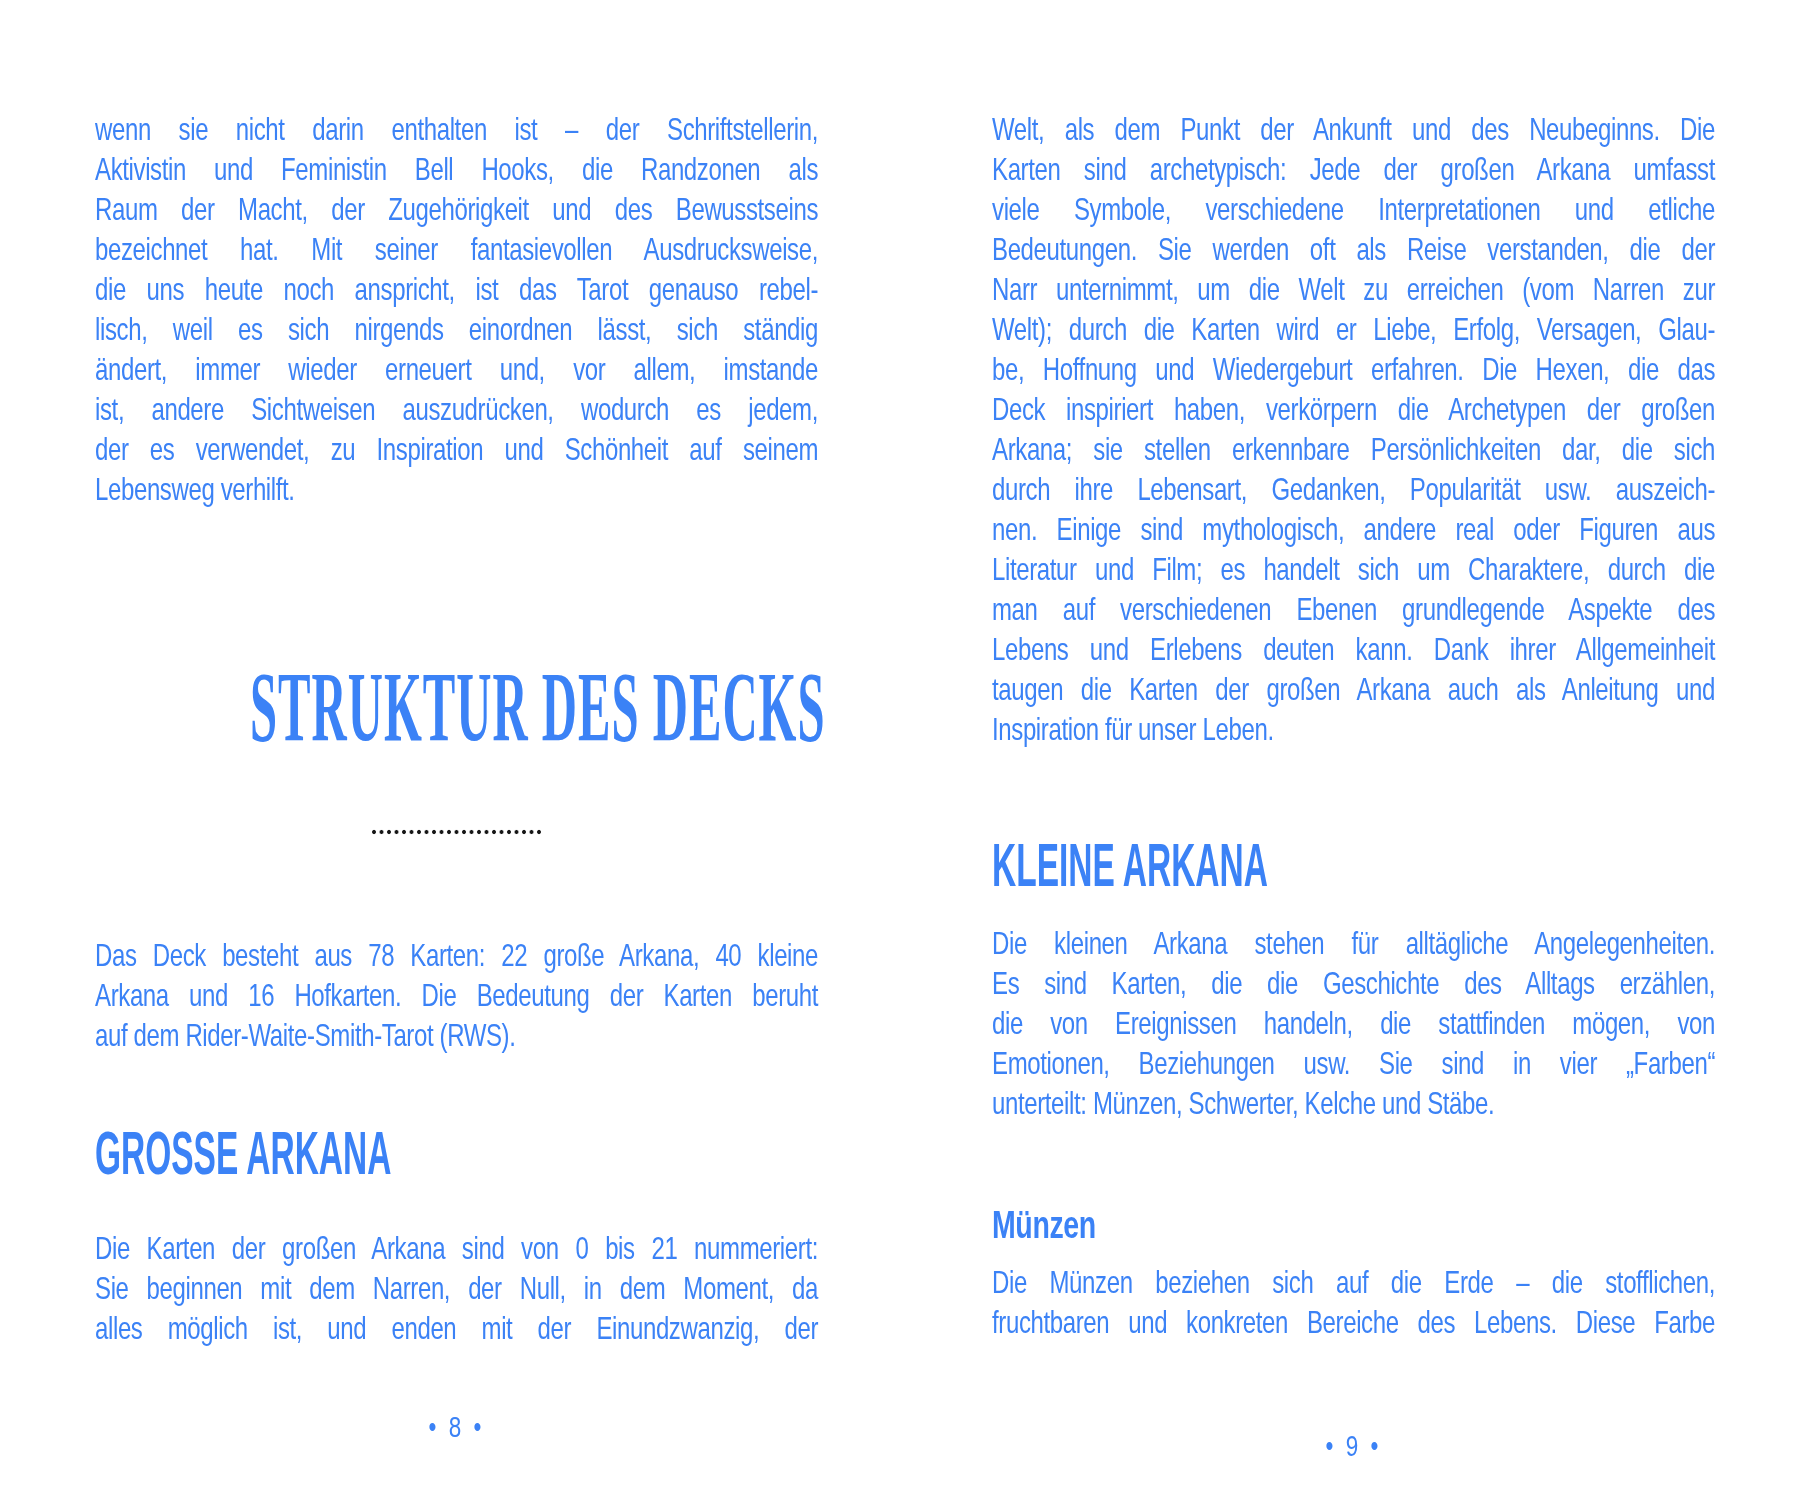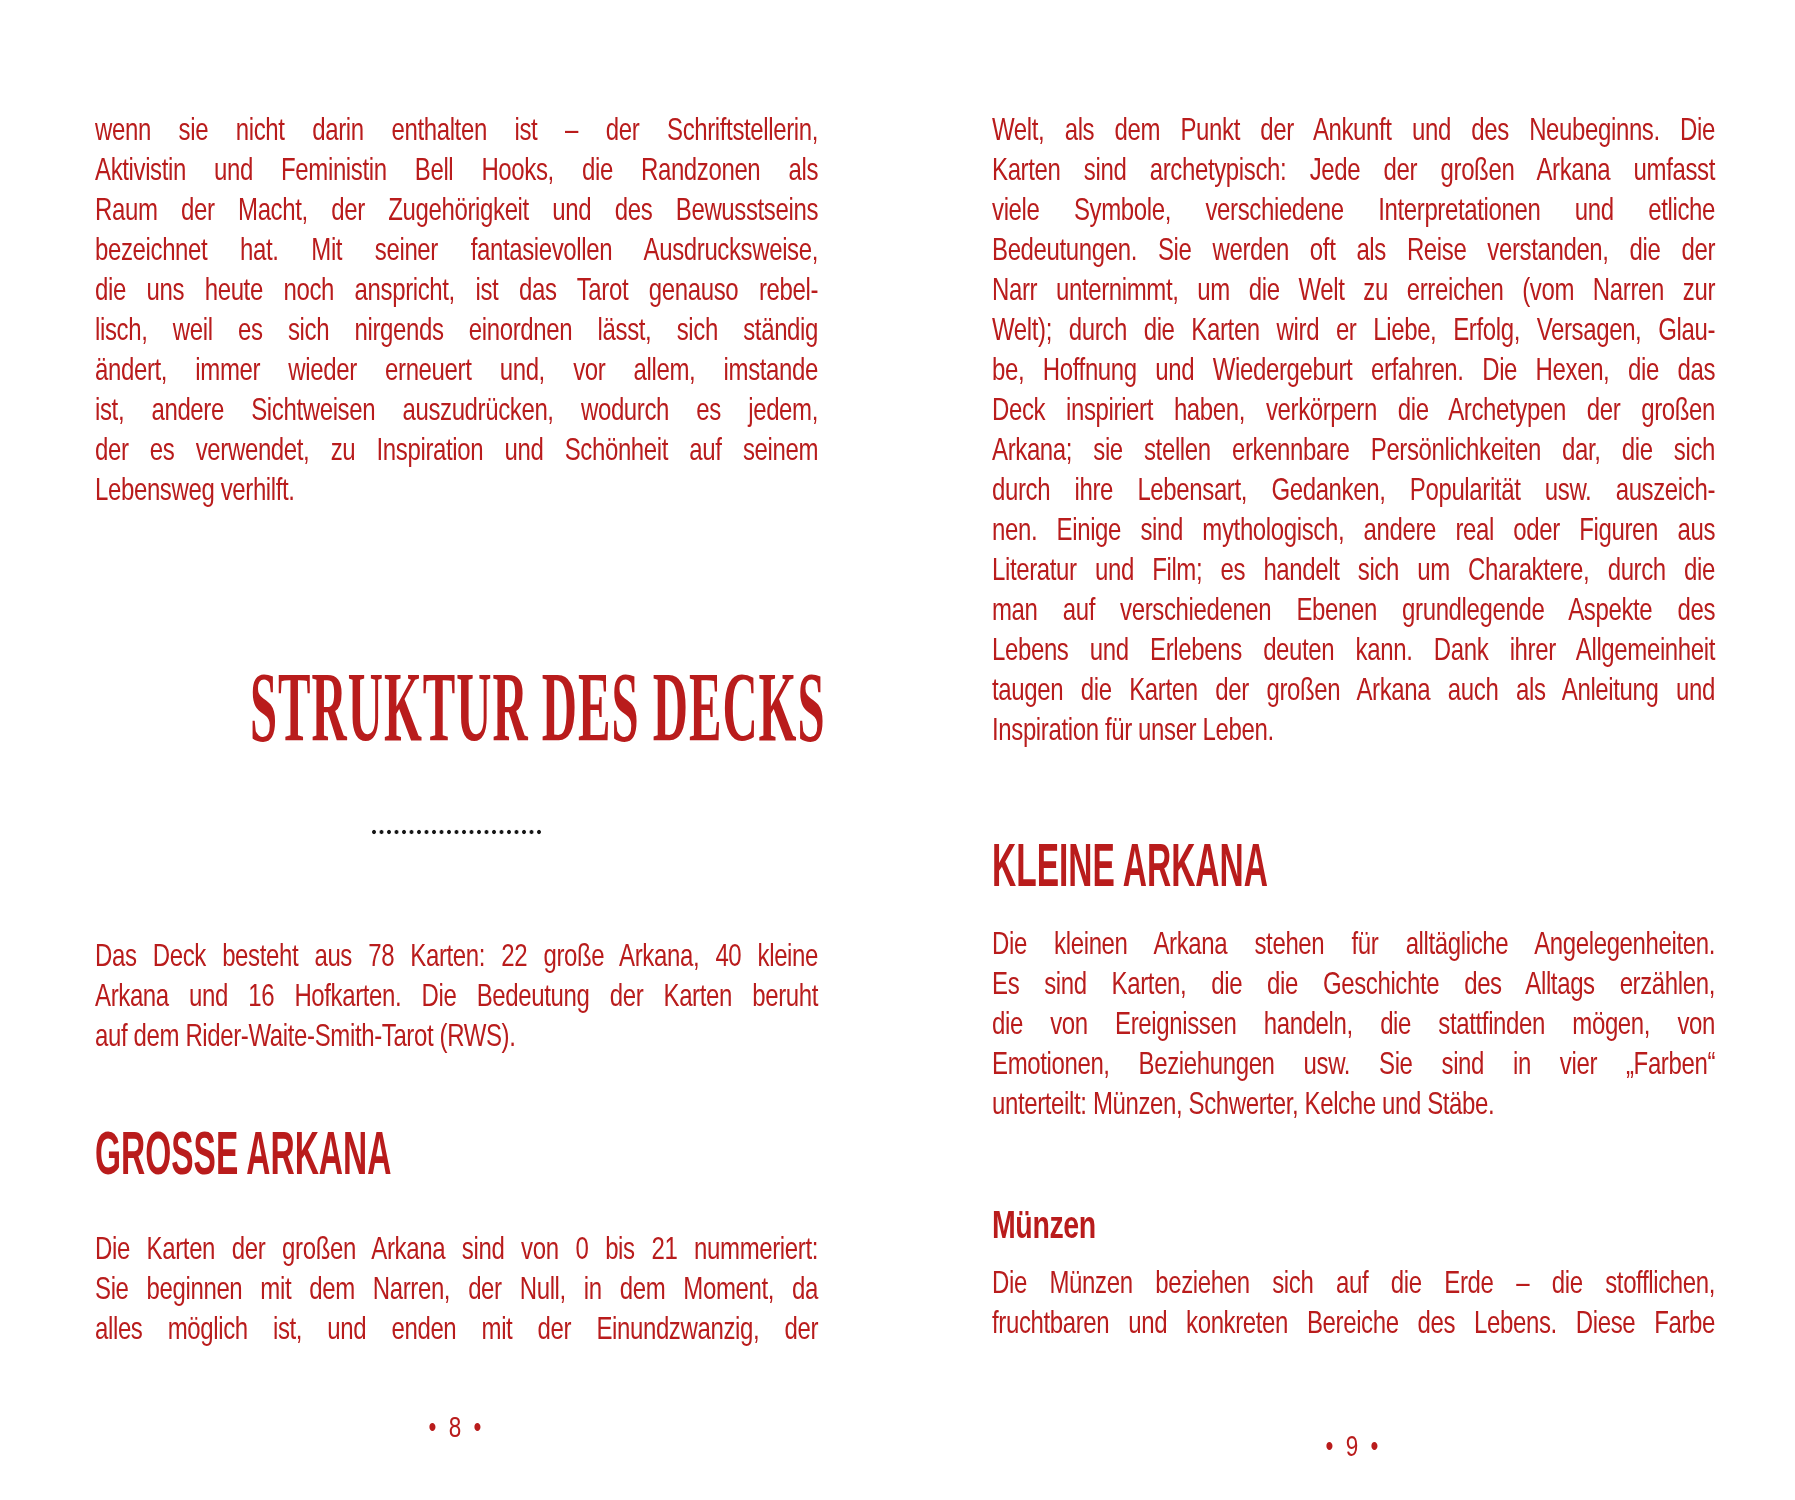--- a/index.html
+++ b/index.html
@@ -1,21 +1,21 @@
 <!DOCTYPE html>
 <html><head>
 <meta charset="utf-8">
 <style>
   html, body { margin: 0; padding: 0; background: #e8e8e8; }
   .spread {
     position: relative;
     width: 1795px;
     height: 1500px;
     background: #ffffff;
-    color: #b91c1c;
+    color: #3b82f6;
     font-family: "Liberation Sans", sans-serif;
     overflow: hidden;
   }
   .col {
     position: absolute;
     top: 0;
     width: 964px;
     transform: scaleX(0.75);
     transform-origin: 0 0;
     padding-top: 109px;

